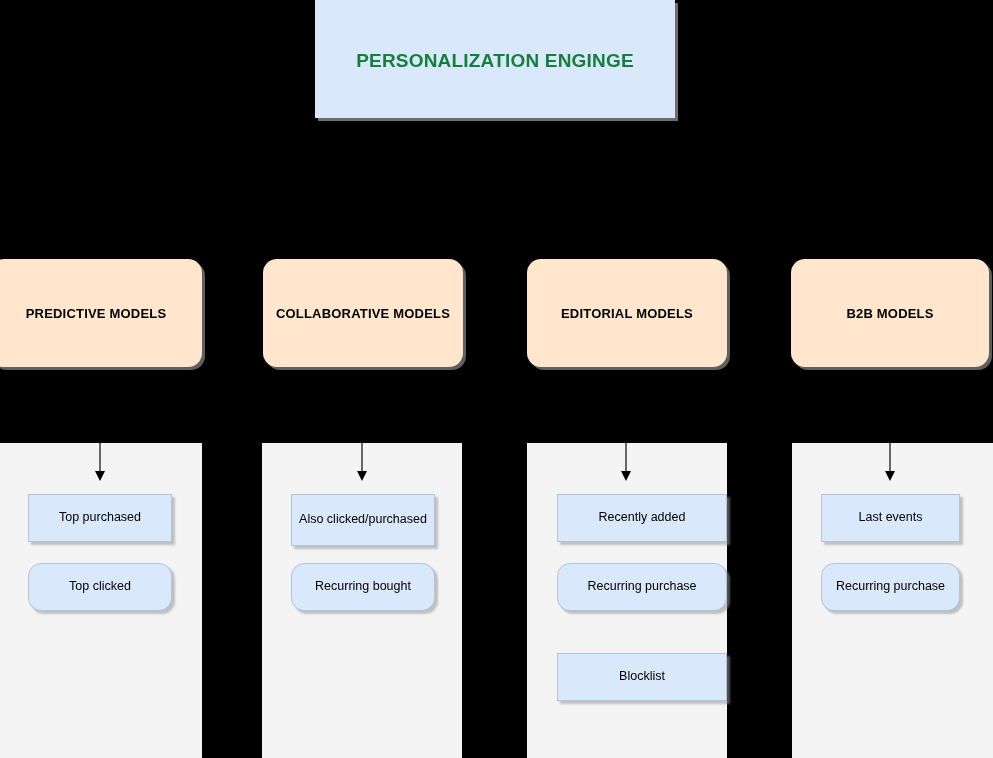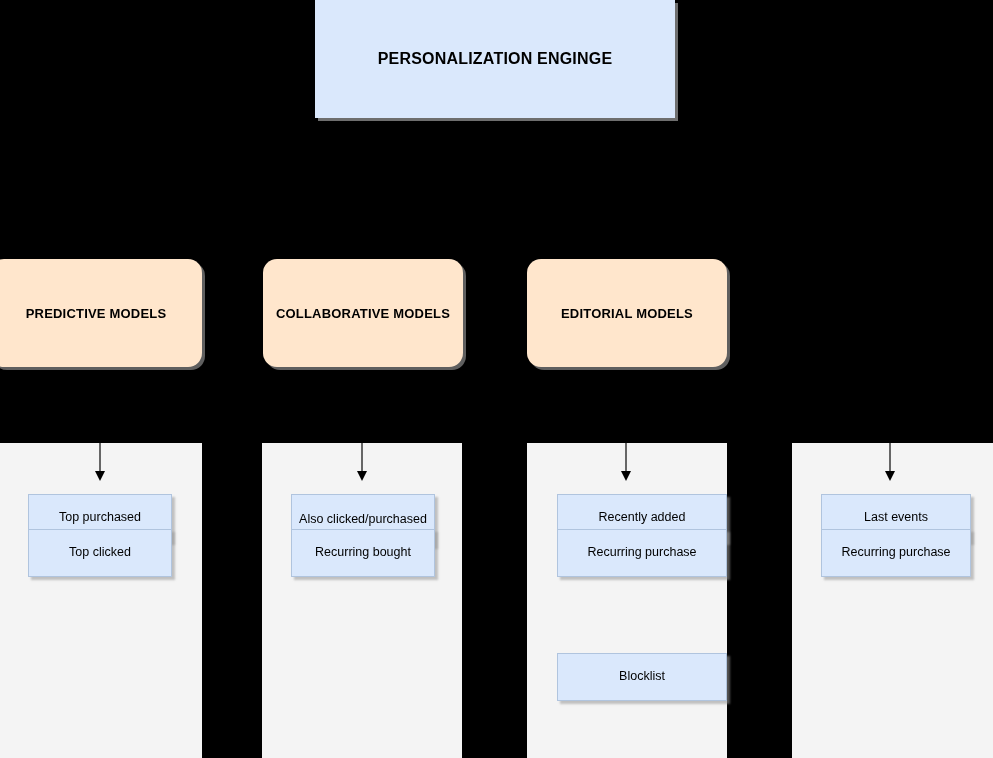--- a/index.html
+++ b/index.html
@@ -34,23 +34,23 @@
     background: #dae8fc;
     box-shadow: 3px 3px 0px rgba(200,200,200,0.55);
     box-sizing: border-box;
   }
   .engine-label {
     position: absolute;
     left: 0;
     right: 0;
     top: 50px;
     text-align: center;
-    font-size: 16px;
+    font-size: 19px;
     font-weight: bold;
-    color: #000000;
+    color: #15803d;
     letter-spacing: 0.2px;
   }
 
   
   .model-box {
     position: absolute;
     top: 259px;
     height: 108px;
     background: #ffe6cc;
     border-radius: 14px;
@@ -131,44 +131,47 @@
     font-size: 12.5px;
     color: #000000;
     line-height: 1.25;
     padding: 8px 4px;
   }
   .leaf.two-line { height: 52px; }
 
   .col0 .leaf { left: 28px;  width: 144px; }
   .col1 .leaf { left: 291px; width: 144px; }
   .col2 .leaf { left: 557px; width: 170px; }
-  .col3 .leaf { left: 821px; width: 150px; }
+  .col3 .leaf { left: 821px; width: 139px; }
 
   .row0 { top: 494px; }
-  .row1 { top: 529px; }
+  .row1 { top: 563px; border-radius: 13px; }
   .row2 { top: 633px; margin-top: 20px; }
 </style>
 </head>
 <body>
 
 <div id="canvas">
 
   <div class="engine-box">
     <div class="engine-label">PERSONALIZATION ENGINGE</div>
   </div>
 
   <div class="model-box m0">
     <div class="model-label">PREDICTIVE MODELS</div>
   </div>
   <div class="model-box m2">
     <div class="model-label">EDITORIAL MODELS</div>
   </div>
   <div class="model-box m1">
     <div class="model-label">COLLABORATIVE MODELS</div>
   </div>
+  <div class="model-box m3">
+    <div class="model-label">B2B MODELS</div>
+  </div>
 
   <div class="panel p0"></div>
   <div class="panel p1"></div>
   <div class="panel p2"></div>
   <div class="panel p3"></div>
 
   <div class="arrow a0">
     <div class="shaft"></div>
     <div class="head"></div>
   </div>

